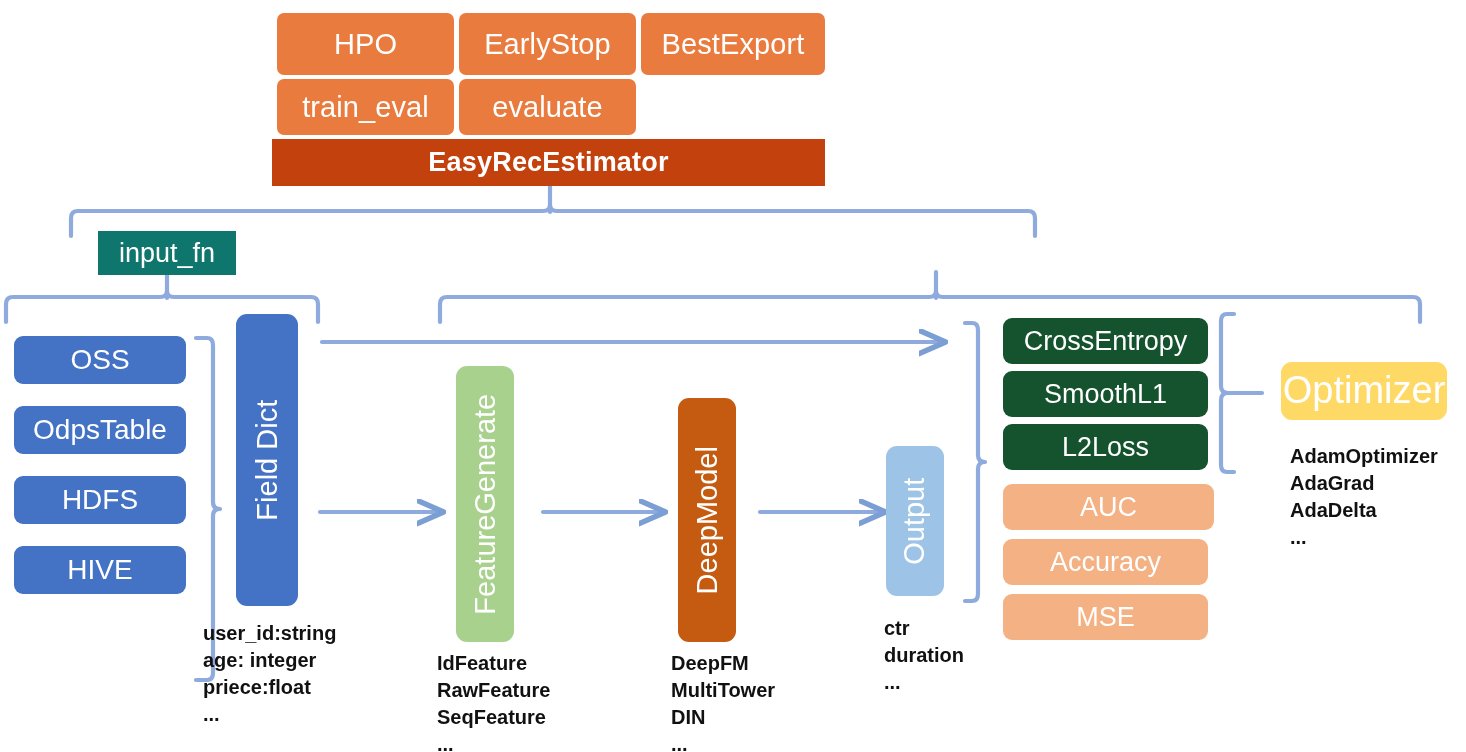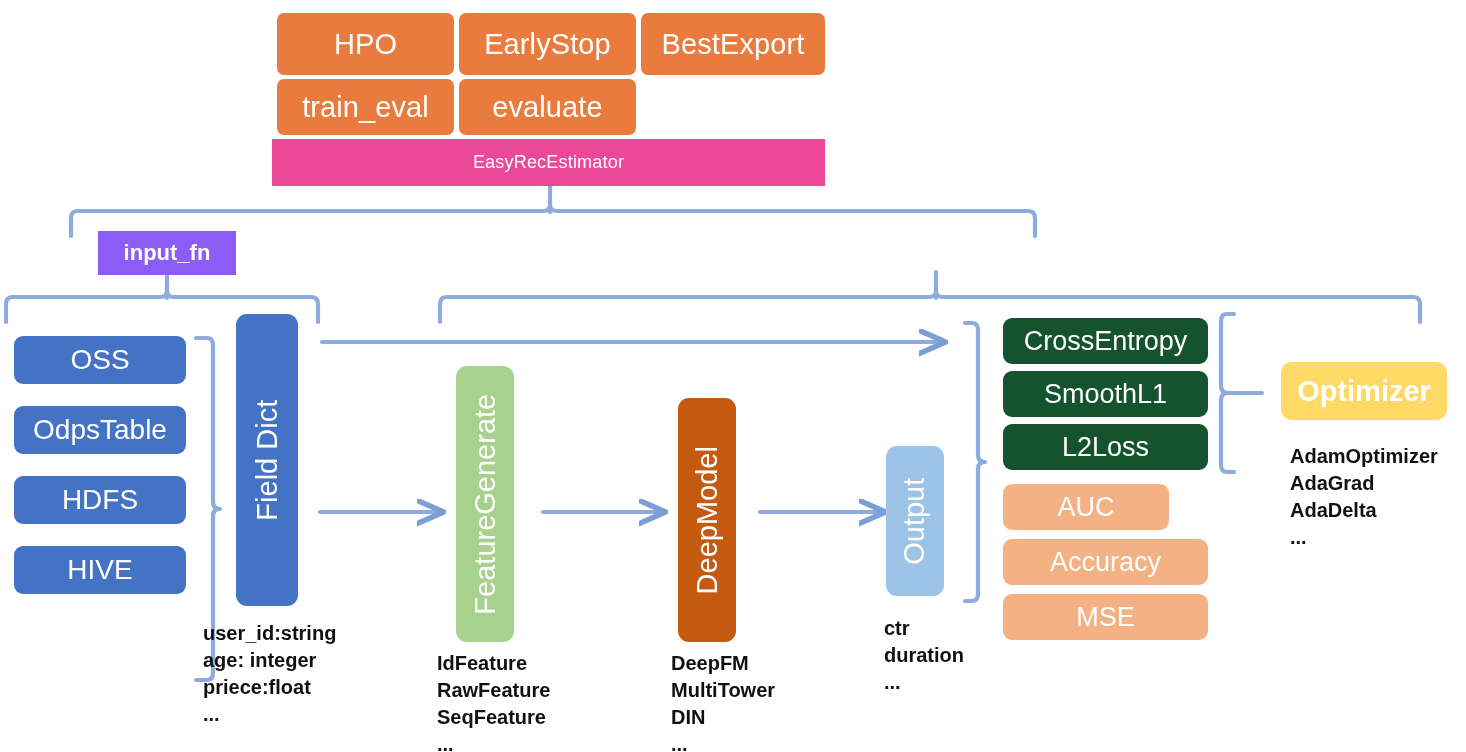--- a/index.html
+++ b/index.html
@@ -32,32 +32,32 @@
   }
 
   
   .op-box {
     background: #E87B3D;
     border-radius: 7px;
     font-size: 29px;
     letter-spacing: .1px;
   }
   .estimator-box {
-    background: #ec4899;
-    font-size: 18px;
-    font-weight: normal;
+    background: #c2410c;
+    font-size: 27px;
+    font-weight: bold;
     border-radius: 0;
     letter-spacing: .2px;
   }
 
   
   .fn-box {
-    background: #8b5cf6;
-    font-size: 22px;
-    font-weight: bold;
+    background: #0f766e;
+    font-size: 27px;
+    font-weight: normal;
     border-radius: 0;
   }
 
   
   .src-box {
     background: #4472C4;
     border-radius: 9px;
     font-size: 28px;
   }
 
@@ -72,21 +72,21 @@
     white-space: nowrap;
   }
   .pillar-fielddict { background: #4472C4; }
   .pillar-feature   { background: #A9D18E; }
   .pillar-deep      { background: #C55A11; }
   .pillar-output    { background: #9DC3E6; }
 
   
   .loss-box   { background: #14532d; border-radius: 9px; font-size: 27px; }
   .metric-box { background: #F4B183; border-radius: 9px; font-size: 27px; }
-  .opt-box    { background: #FFD966; border-radius: 11px; font-size: 29px; font-weight: bold; }
+  .opt-box    { background: #FFD966; border-radius: 11px; font-size: 38px; }
 
   
   .caption {
     position: absolute;
     font-size: 20px;
     font-weight: bold;
     color: #111111;
     line-height: 1.35;
     white-space: pre;
     text-align: left;
@@ -197,21 +197,21 @@
     <span>Output</span>
   </div>
   <div class="caption" style="left:884px; top:615px;">ctr
 duration
 ...</div>
 
   <div class="node loss-box" style="left:1003px; top:318px; width:205px; height:46px;">CrossEntropy</div>
   <div class="node loss-box" style="left:1003px; top:371px; width:205px; height:46px;">SmoothL1</div>
   <div class="node loss-box" style="left:1003px; top:424px; width:205px; height:46px;">L2Loss</div>
 
-  <div class="node metric-box" style="left:1003px; top:484px; width:166px; height:46px;">AUC</div>
+  <div class="node metric-box" style="left:1003px; top:484px; width:211px; height:46px;">AUC</div>
   <div class="node metric-box" style="left:1003px; top:539px; width:205px; height:46px;">Accuracy</div>
   <div class="node metric-box" style="left:1003px; top:594px; width:205px; height:46px;">MSE</div>
 
   <div class="node opt-box" style="left:1281px; top:362px; width:166px; height:58px;">Optimizer</div>
   <div class="caption" style="left:1290px; top:443px;">AdamOptimizer
 AdaGrad
 AdaDelta
 ...</div>
 
 </div>

